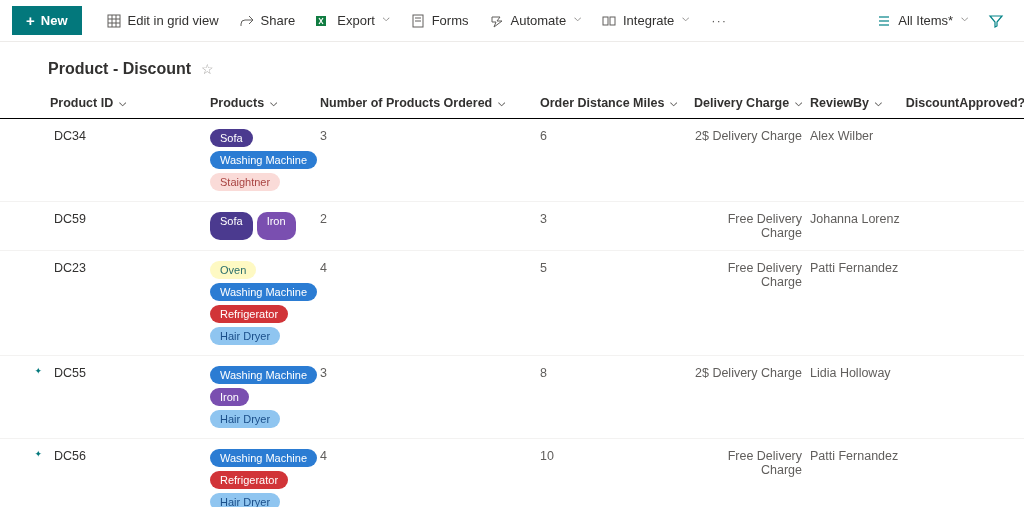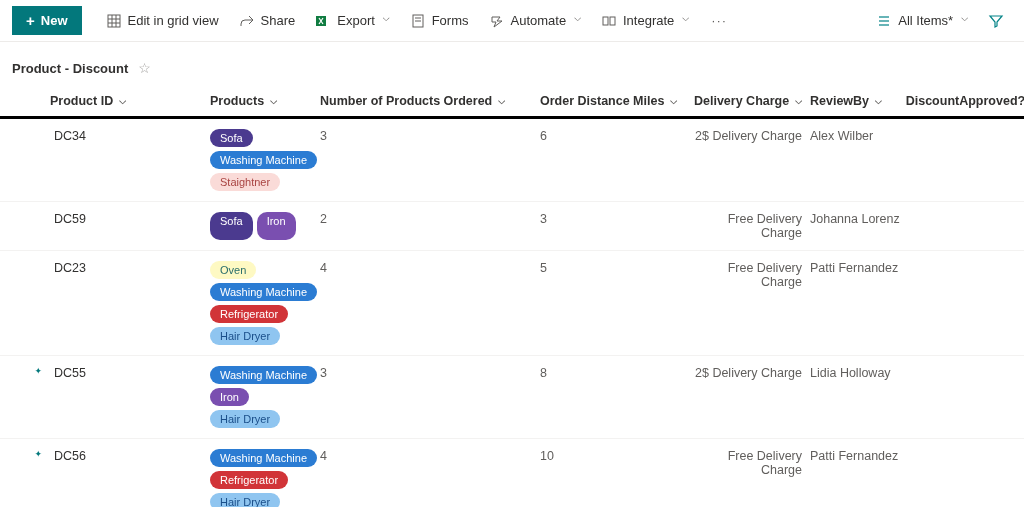--- a/index.html
+++ b/index.html
@@ -6,24 +6,24 @@
 body { font-family: "Segoe UI", -apple-system, sans-serif; font-size: 13px; color: #323130; background: #fff; width: 1024px; }
 .toolbar { display: flex; align-items: center; padding: 6px 12px; border-bottom: 1px solid #edebe9; gap: 4px; }
 .btn-new { background: #03787c; color: #fff; border: none; padding: 6px 14px; font-size: 13px; font-weight: 600; display: flex; align-items: center; gap: 6px; cursor: pointer; }
 .btn-new .plus { font-size: 15px; font-weight: bold; }
 .tb-btn { background: none; border: none; padding: 6px 8px; font-size: 13px; color: #323130; display: flex; gap: 6px; cursor: pointer; }
 .tb-btn svg { width: 16px; height: 16px; }
 .chev { font-size: 9px; color: #605e5c; margin-left: 2px; }
 .spacer { flex: 1; }
 .more-dots { padding: 6px 10px; cursor: pointer; color: #605e5c; letter-spacing: 1px; }
 .page-title-row { padding: 18px 12px 10px; display: flex; align-items: center; gap: 10px; }
-.page-title { font-size: 13px; font-weight: 600; }
+.page-title { font-size: 16px; font-weight: 600; margin-left: 36px; }
 .star { color: #a19f9d; cursor: pointer; font-size: 14px; }
 .table { width: 100%; }
-.thead { display: flex; border-bottom: 3px solid #000000; padding: 8px 0; }
+.thead { display: flex; border-bottom: 1px solid #000000; padding: 8px 0; }
 .col-sel { width: 50px; flex-shrink: 0; }
 .col-pid { width: 160px; flex-shrink: 0; }
 .col-prod { width: 110px; flex-shrink: 0; }
 .col-num { width: 220px; flex-shrink: 0; }
 .col-dist { width: 150px; flex-shrink: 0; }
 .col-del { width: 120px; flex-shrink: 0; text-align: right; padding-right: 8px; }
 .col-rev { width: 110px; flex-shrink: 0; }
 .col-disc { width: 130px; flex-shrink: 0; text-align: right; padding-right: 12px; }
 .th { font-size: 12.5px; font-weight: 600; color: #323130; display: flex; align-items: center; gap: 4px; cursor: pointer; }
 .th.right { justify-content: flex-end; }

